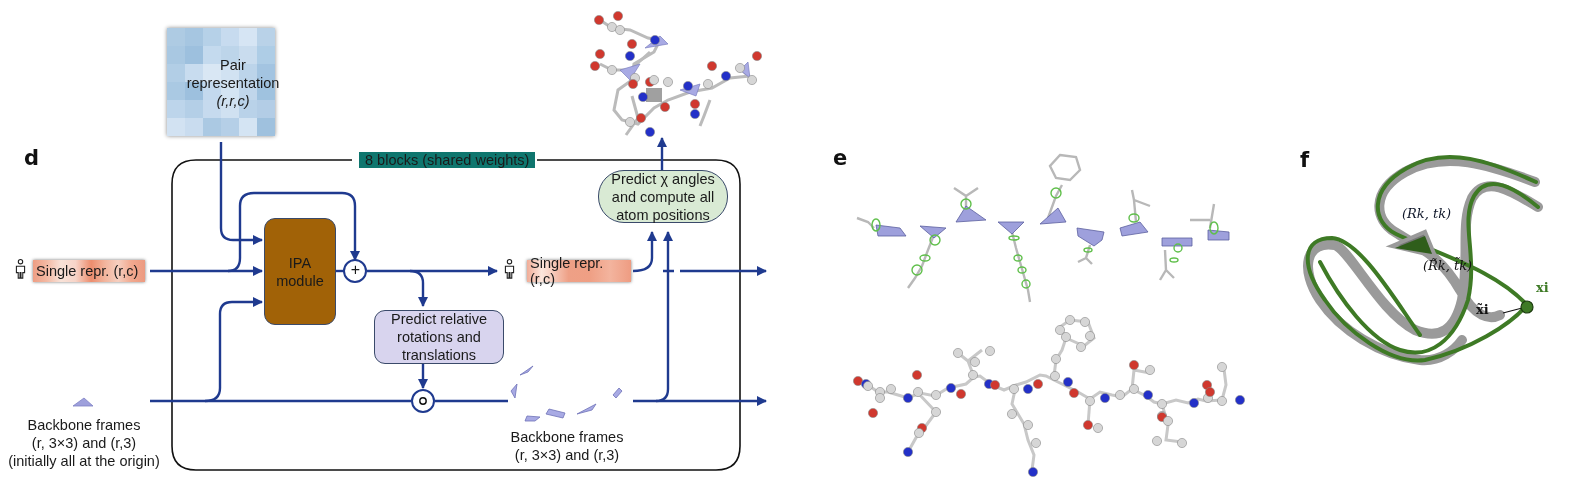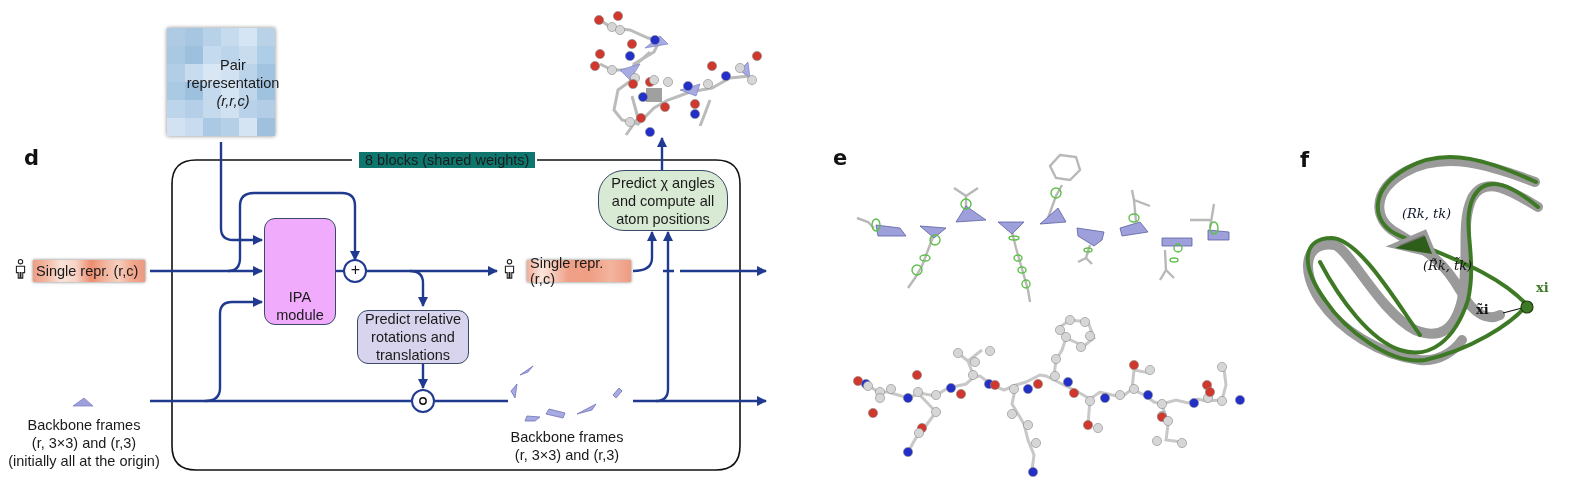--- a/index.html
+++ b/index.html
@@ -1,21 +1,21 @@
 <!DOCTYPE html>
 <html><head>
 <meta charset="utf-8">
 <style>
   html, body { margin:0; padding:0; background:#ffffff; }
   body { width:1581px; height:489px; position:relative; overflow:hidden;
          font-family:"Liberation Sans", sans-serif; color:#1a1a1a; }
   .abs { position:absolute; }
   .panel-letter { position:absolute; font-family:"DejaVu Sans", sans-serif; font-weight:bold; font-size:21px; color:#111; }
   .box { position:absolute; border:1.6px solid #3a4a6a; border-radius:11px; display:flex; align-items:center; justify-content:center; text-align:center; font-size:14.5px; line-height:18px; color:#1a1a1a; box-sizing:border-box; }
-  .ipa { background:#f0abfc;align-items:flex-end; }
+  .ipa { background:#a16207; }
   .pred-rot { background:#d8d4ee; }
   .pred-chi { background:#d9ead4; }
   .label { position:absolute; font-size:14.5px; line-height:18px; text-align:center; color:#1a1a1a; }
   .pair { position:absolute; left:167px; top:28px; width:108px; height:108px; box-shadow:0 0 4px #888; display:grid; grid-template-columns:repeat(6,1fr); grid-template-rows:repeat(6,1fr); }
   .pair-text { position:absolute; left:167px; top:56px; width:132px; text-align:center; font-size:14.5px; line-height:18px; color:#1a1a1a; }
   .single { position:absolute; height:22px; display:flex; align-items:center; font-size:14.5px; color:#1a1a1a; box-shadow:0 0 3px #777; padding:0 3px; box-sizing:border-box; }
   .single-1 { left:33px; top:260px; width:112px;
     background:linear-gradient(90deg,#ee9e84 0%,#f3b8a2 12%,#f8e2d8 25%,#f7d4c8 38%,#ec8d6e 52%,#f2b49c 64%,#f6cfc0 76%,#f1a88e 88%,#ec9a80 100%); }
   .single-2 { left:527px; top:260px; width:104px;
     background:linear-gradient(90deg,#f1ad98 0%,#fbe6dc 14%,#f6c8b8 26%,#eea086 40%,#ef9f84 60%,#f3b49e 80%,#ee9c82 100%); }
@@ -141,29 +141,29 @@
 </div>
 
 <div class="box ipa" style="left:264px; top:218px; width:72px; height:107px;">
   <div>
     <div>IPA</div>
     <div>module</div>
   </div>
 </div>
 <div class="abs" style="left:349px; top:261px; width:13px; text-align:center; font-size:16px; line-height:18px;">+</div>
 
-<div class="box pred-rot" style="left:357px; top:310px; width:112px; height:54px;">
+<div class="box pred-rot" style="left:374px; top:310px; width:130px; height:54px;">
   <div>
     <div>Predict relative</div>
     <div>rotations and</div>
     <div>translations</div>
   </div>
 </div>
 
-<div class="box pred-chi" style="left:598px; top:170px; width:130px; height:61px;border-radius:26px;">
+<div class="box pred-chi" style="left:598px; top:170px; width:130px; height:53px;border-radius:26px;">
   <div>
     <div>Predict χ angles</div>
     <div>and compute all</div>
     <div>atom positions</div>
   </div>
 </div>
 
 <svg class="person" style="left:503px; top:259px;" width="13" height="22" viewBox="0 0 13 22">
   <circle cx="6.5" cy="3" r="2.4" fill="none" stroke="#222" stroke-width="1.2"></circle>
   <path d="M2,8 h9 v7 h-2 v6 h-2 v-6 h-1 v6 h-2 v-6 h-2z" fill="none" stroke="#222" stroke-width="1.2"></path>

